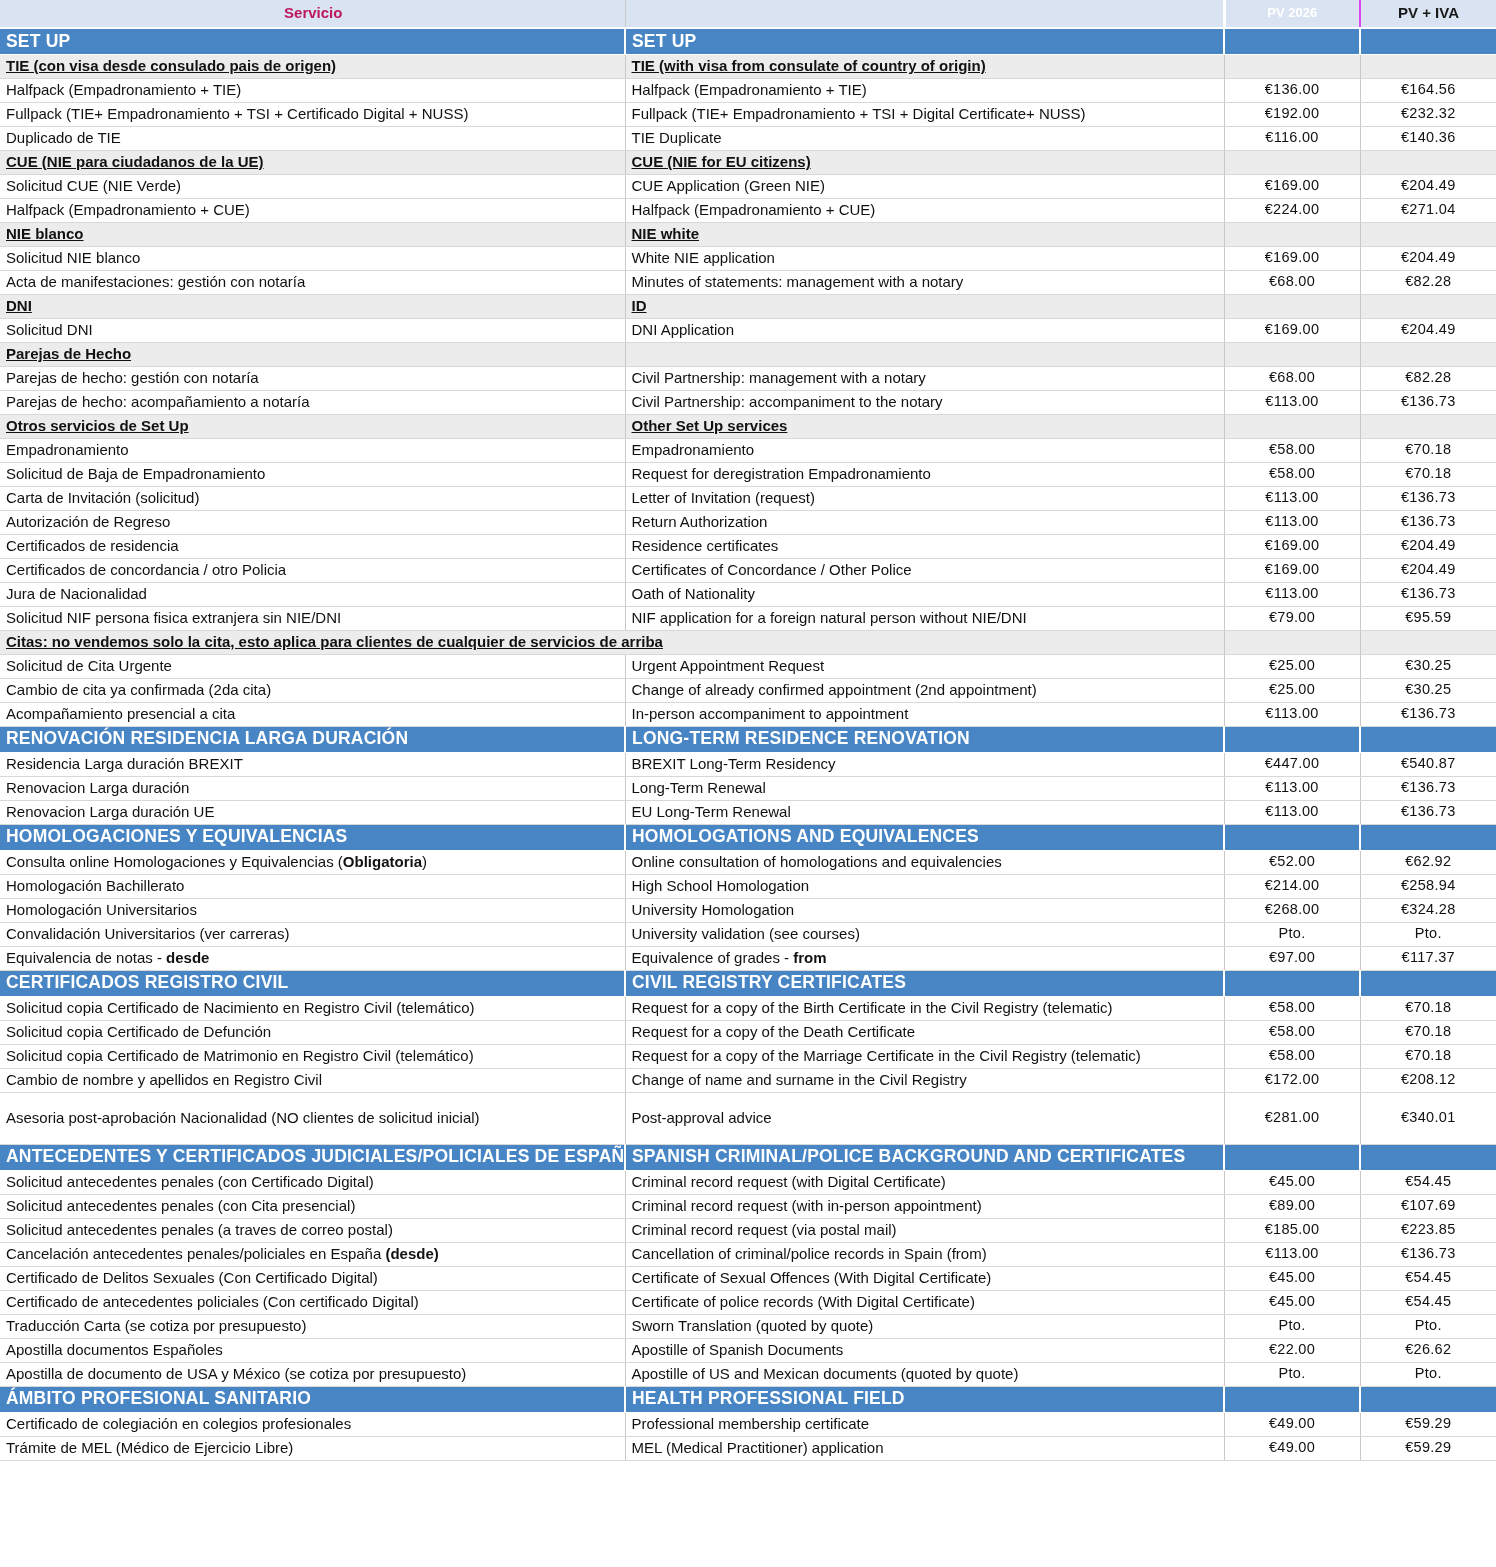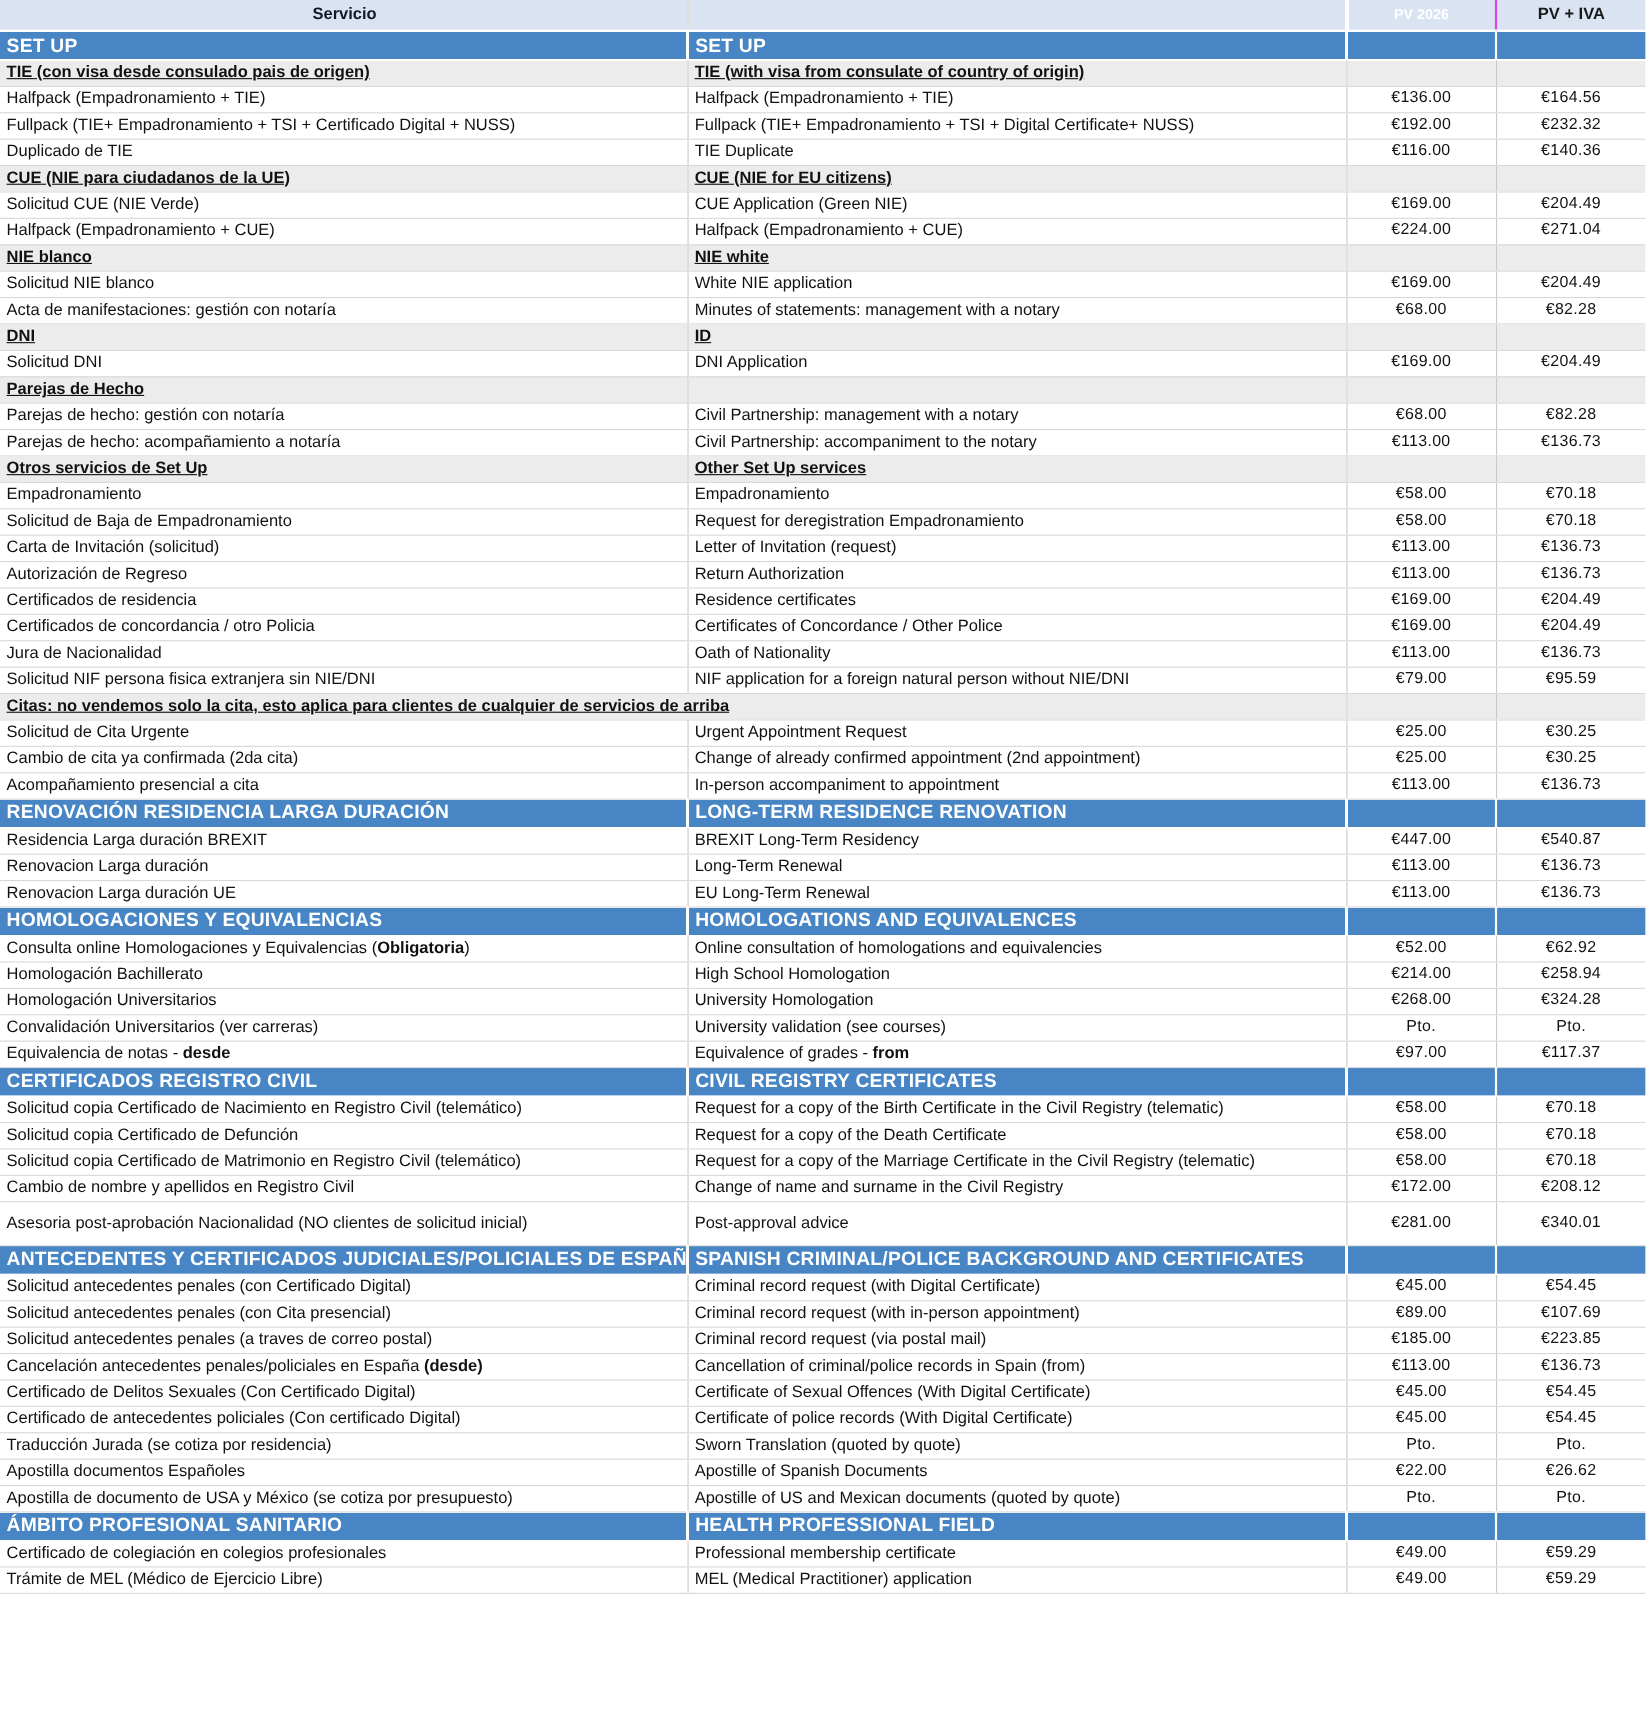--- a/index.html
+++ b/index.html
@@ -36,21 +36,21 @@
   
   tr.item td, tr.sub td, tr.span td { border-bottom:1px solid #d8d8d8; }
 
   
   tr.header-row th {
     background:#d9e3f1;
     height:28px;
     font-weight:bold;
     border-bottom:2px solid #ffffff;
   }
-  th.servicio-h { text-align:center; font-size:15px; color:#0f172a; }
+  th.servicio-h { text-align:center; font-size:15px; color:#be185d; }
   th.pv2026-h {
     background:#ee0008;
     color:#ffffff;
     text-align:center;
     font-size:13px;
     border-left:3px solid #ffffff;
   }
   th.pviva-h { text-align:center; font-size:15px; color:#1a1a1a; border-left:2px solid #d946ef; }
 
   
@@ -64,21 +64,21 @@
     border-bottom:1px solid #ffffff;
     border-top:1px solid #ffffff;
   }
   tr.sec td.en, tr.sec td.pv, tr.sec td.iva { border-left:2px solid #ffffff; }
 
   
   tr.sub td, tr.span td { background:#ececec; font-weight:bold;text-decoration:underline; }
 
   tr.item td { background:#ffffff; }
 
-  tr.tall td { height:40px; }
+  tr.tall td { height:52px; }
 </style>
 </head>
 <body>
 
 <table class="pricing">
   <colgroup>
     <col class="c-es">
       <col class="c-en">
       <col class="c-pv">
       <col class="c-iva">
@@ -397,21 +397,21 @@
         <td class="pv">€45.00</td>
         <td class="iva">€54.45</td>
       </tr>
       <tr class="item">
         <td class="es">Certificado de antecedentes policiales (Con certificado Digital)</td>
         <td class="en">Certificate of police records (With Digital Certificate)</td>
         <td class="pv">€45.00</td>
         <td class="iva">€54.45</td>
       </tr>
       <tr class="item">
-        <td class="es">Traducción Jurada (se cotiza por residencia)</td>
+        <td class="es">Traducción Carta (se cotiza por presupuesto)</td>
         <td class="en">Sworn Translation (quoted by quote)</td>
         <td class="pv">Pto.</td>
         <td class="iva">Pto.</td>
       </tr>
       <tr class="item">
         <td class="es">Apostilla documentos Españoles</td>
         <td class="en">Apostille of Spanish Documents</td>
         <td class="pv">€22.00</td>
         <td class="iva">€26.62</td>
       </tr>

